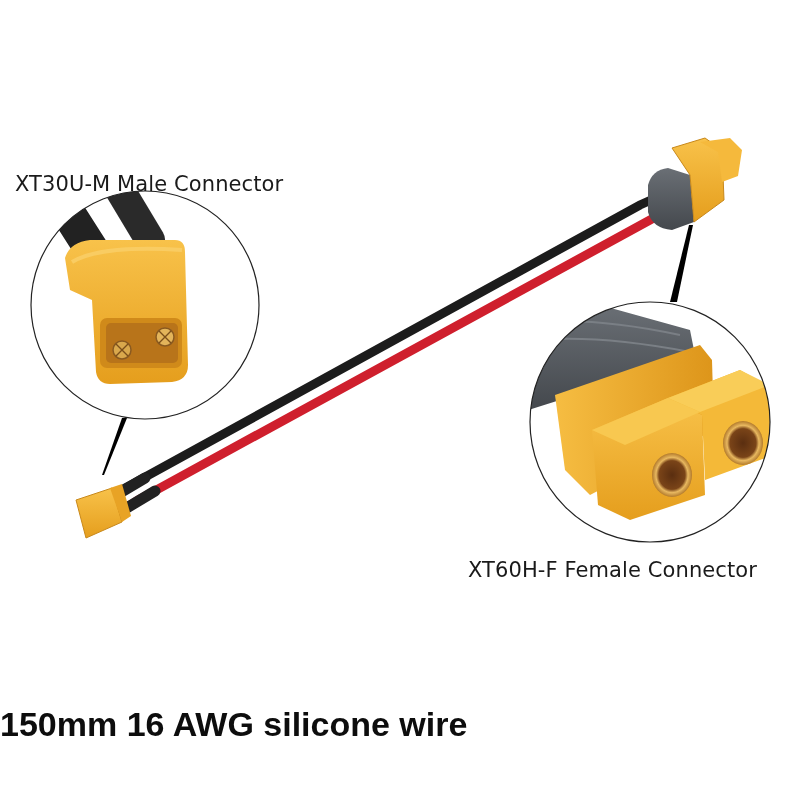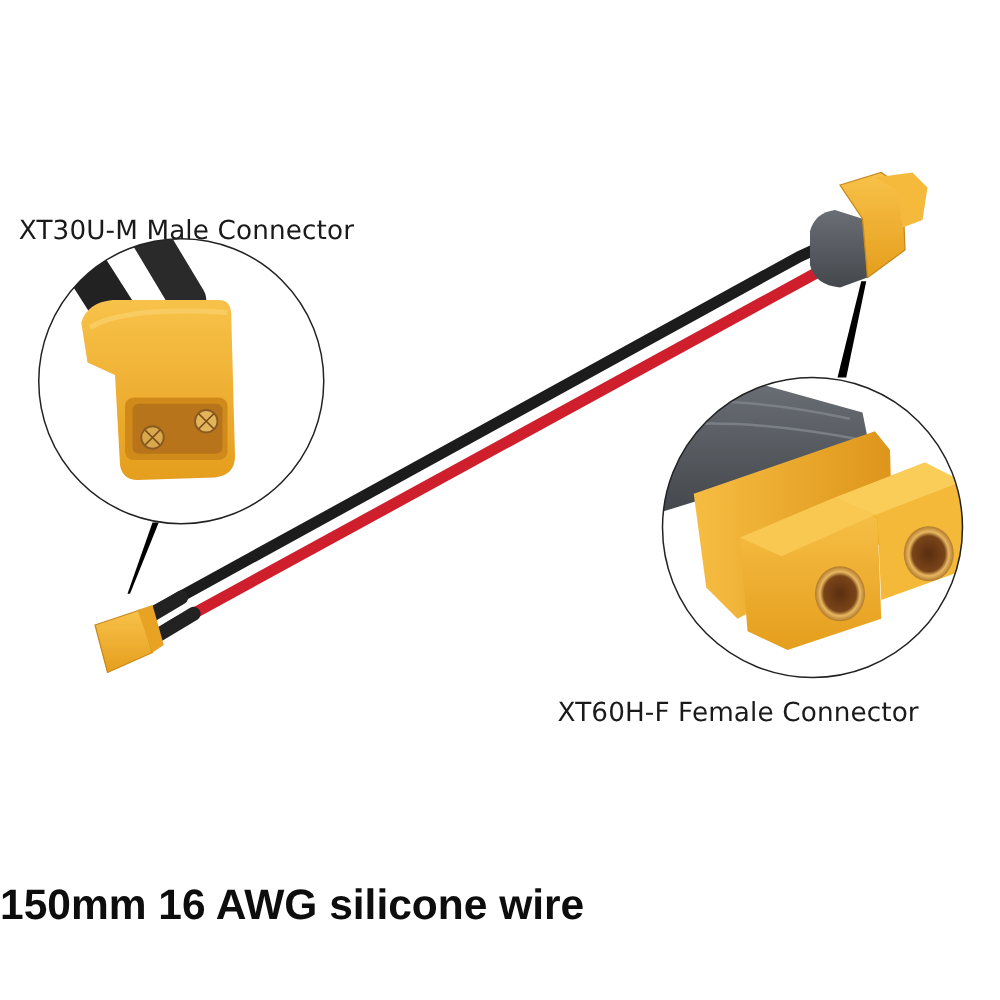--- a/index.html
+++ b/index.html
@@ -4,21 +4,21 @@
   <style>
     html, body { margin: 0; padding: 0; background: #ffffff; }
     body { width: 800px; height: 800px; position: relative; overflow: hidden;
            font-family: "DejaVu Sans", "Liberation Sans", sans-serif; }
     .canvas { position: absolute; left: 0; top: 0; width: 767px; height: 800px; }
     .label {
       position: absolute; color: #1a1a1a; font-size: 21px; letter-spacing: 0.1px;
       white-space: nowrap;
     }
     .label-male { left: 15px; top: 172px; }
-    .label-female { left: 446px; top: 558px; text-align: center; }
+    .label-female { left: 468px; top: 558px; text-align: center; }
     .caption {
       position: absolute; left: 0; width: 800px; top: 705px; 
       font-size: 34px; font-weight: bold; color: #0d0d0d;
       font-family: "Liberation Sans", "DejaVu Sans", sans-serif;
     }
   </style>
 </head>
 <body>
 
 <div class="canvas">

